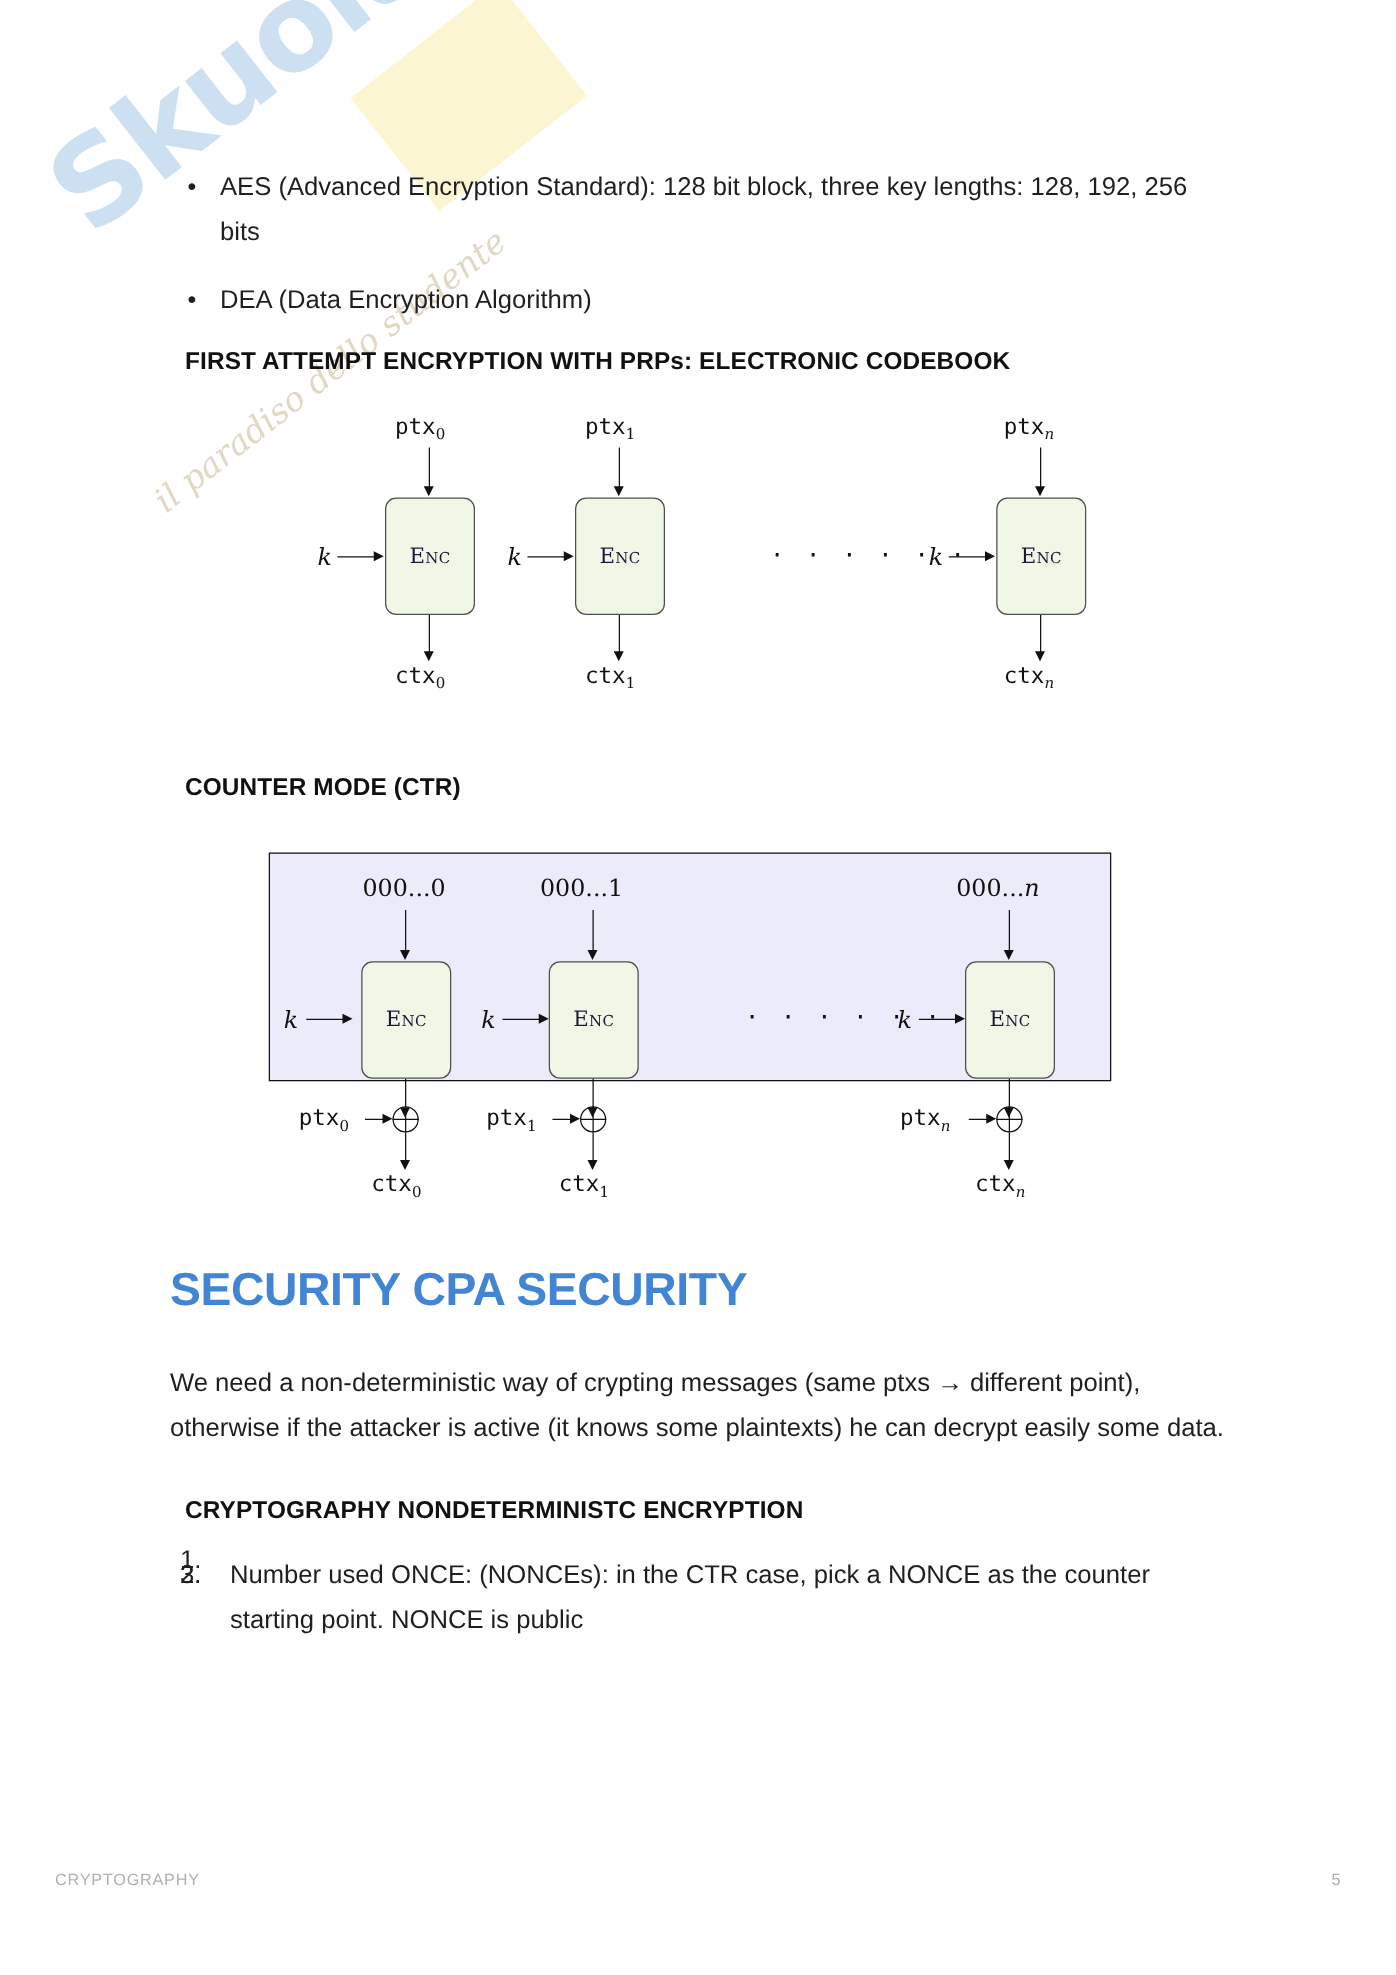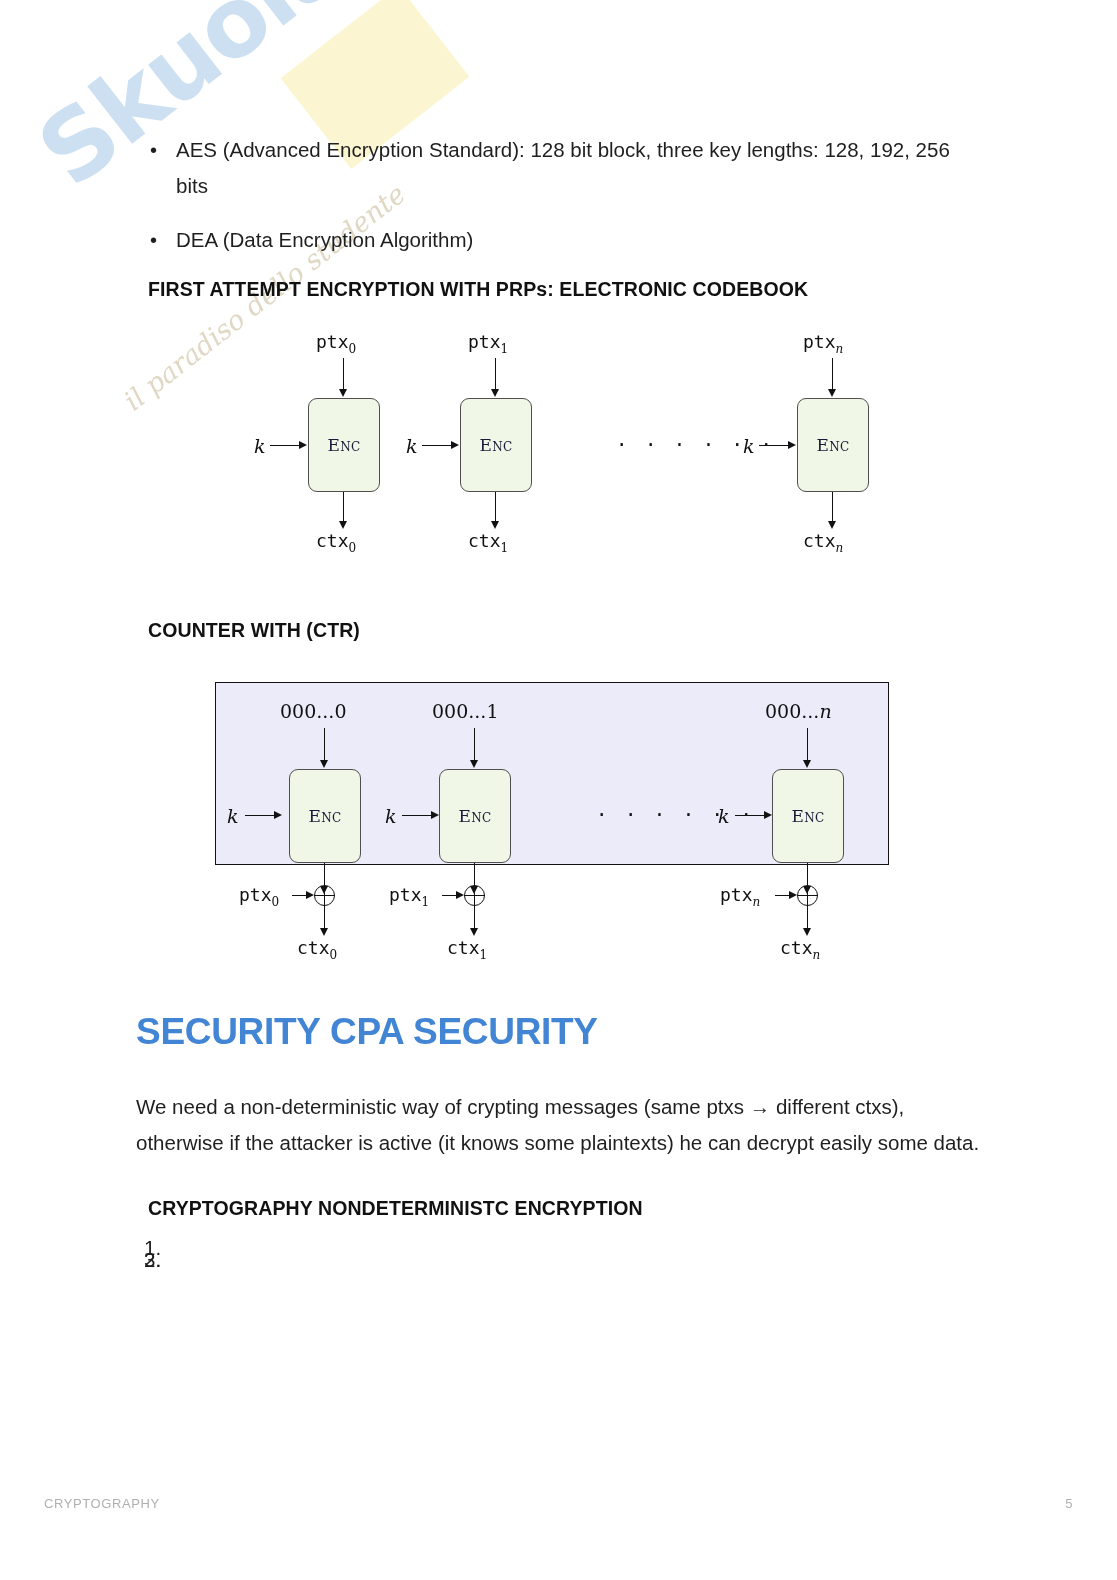--- a/index.html
+++ b/index.html
@@ -330,27 +330,27 @@
         <div class="enc-label">Enc</div>
       </div>
       <span class="lbl-k" style="left:513px; top:110px;">k</span>
       <div class="hline" style="left:529px; top:120px; width:30px;"></div>
       <div class="arrow-right" style="left:558px; top:116px;"></div>
       <div class="vline" style="left:602px; top:167px; height:31px;"></div>
       <div class="arrow-down" style="left:598px; top:196px;"></div>
       <span class="lbl" style="left:573px; top:205px;"><span>ctx</span><sub class="it">n</sub></span>
     </div>
 
-    <h3 class="section-h" id="h-ctr">COUNTER WITH (CTR)</h3>
+    <h3 class="section-h" id="h-ctr">COUNTER MODE (CTR)</h3>
 
     <div class="diagram" id="ctr-diagram">
 
       <div class="ctr-panel"></div>
 
-      <span class="lbl-ctr" style="left:80px; top:28px;"><span>000</span><span>...</span><span>0</span></span>
+      <span class="lbl-ctr" style="left:90px; top:28px;"><span>000</span><span>...</span><span>0</span></span>
       <div class="vline" style="left:124px; top:56px; height:34px;"></div>
       <div class="arrow-down" style="left:120px; top:88px;"></div>
       <div class="enc-box" style="left:89px; top:97px;">
         <div class="enc-label">Enc</div>
       </div>
       <span class="lbl-k" style="left:27px; top:133px;">k</span>
       <div class="hline" style="left:45px; top:143px; width:30px;"></div>
       <div class="arrow-right" style="left:74px; top:139px;"></div>
       <div class="vline" style="left:124px; top:191px; height:29px;"></div>
       <div class="arrow-down" style="left:120px; top:214px;"></div>
@@ -404,33 +404,34 @@
       <span class="lbl" style="left:520px; top:212px;"><span>ptx</span><sub class="it">n</sub></span>
       <div class="hline" style="left:575px; top:223px; width:16px;"></div>
       <div class="arrow-right" style="left:589px; top:219px;"></div>
       <div class="vline" style="left:607px; top:234px; height:26px;"></div>
       <div class="arrow-down" style="left:603px; top:256px;"></div>
       <span class="lbl" style="left:580px; top:265px;"><span>ctx</span><sub class="it">n</sub></span>
     </div>
 
     <h1 class="blue-h">SECURITY CPA SECURITY</h1>
 
-    <p class="para">We need a non-deterministic way of crypting messages (same ptxs → different ctxs), otherwise if the attacker is active (it knows some plaintexts) he can decrypt easily some data.</p>
+    <p class="para">We need a non-deterministic way of crypting messages (same ptxs → different point), otherwise if the attacker is active (it knows some plaintexts) he can decrypt easily some data.</p>
 
     <h3 class="section-h" id="h-dnd">CRYPTOGRAPHY NONDETERMINISTC ENCRYPTION</h3>
 
     <div class="numlist">
       <div class="num-item">
         <span class="num-mark">1.</span>
       </div>
       <div class="num-item">
         <span class="num-mark">2.</span>
       </div>
       <div class="num-item">
         <span class="num-mark">3.</span>
+        <span>Number used ONCE: (NONCEs): in the CTR case, pick a NONCE as the counter starting point. NONCE is public</span>
       </div>
     </div>
 
     <div class="footer-left">CRYPTOGRAPHY</div>
     <div class="footer-right">5</div>
 
   </div>
 </div>
 
 </body></html>

